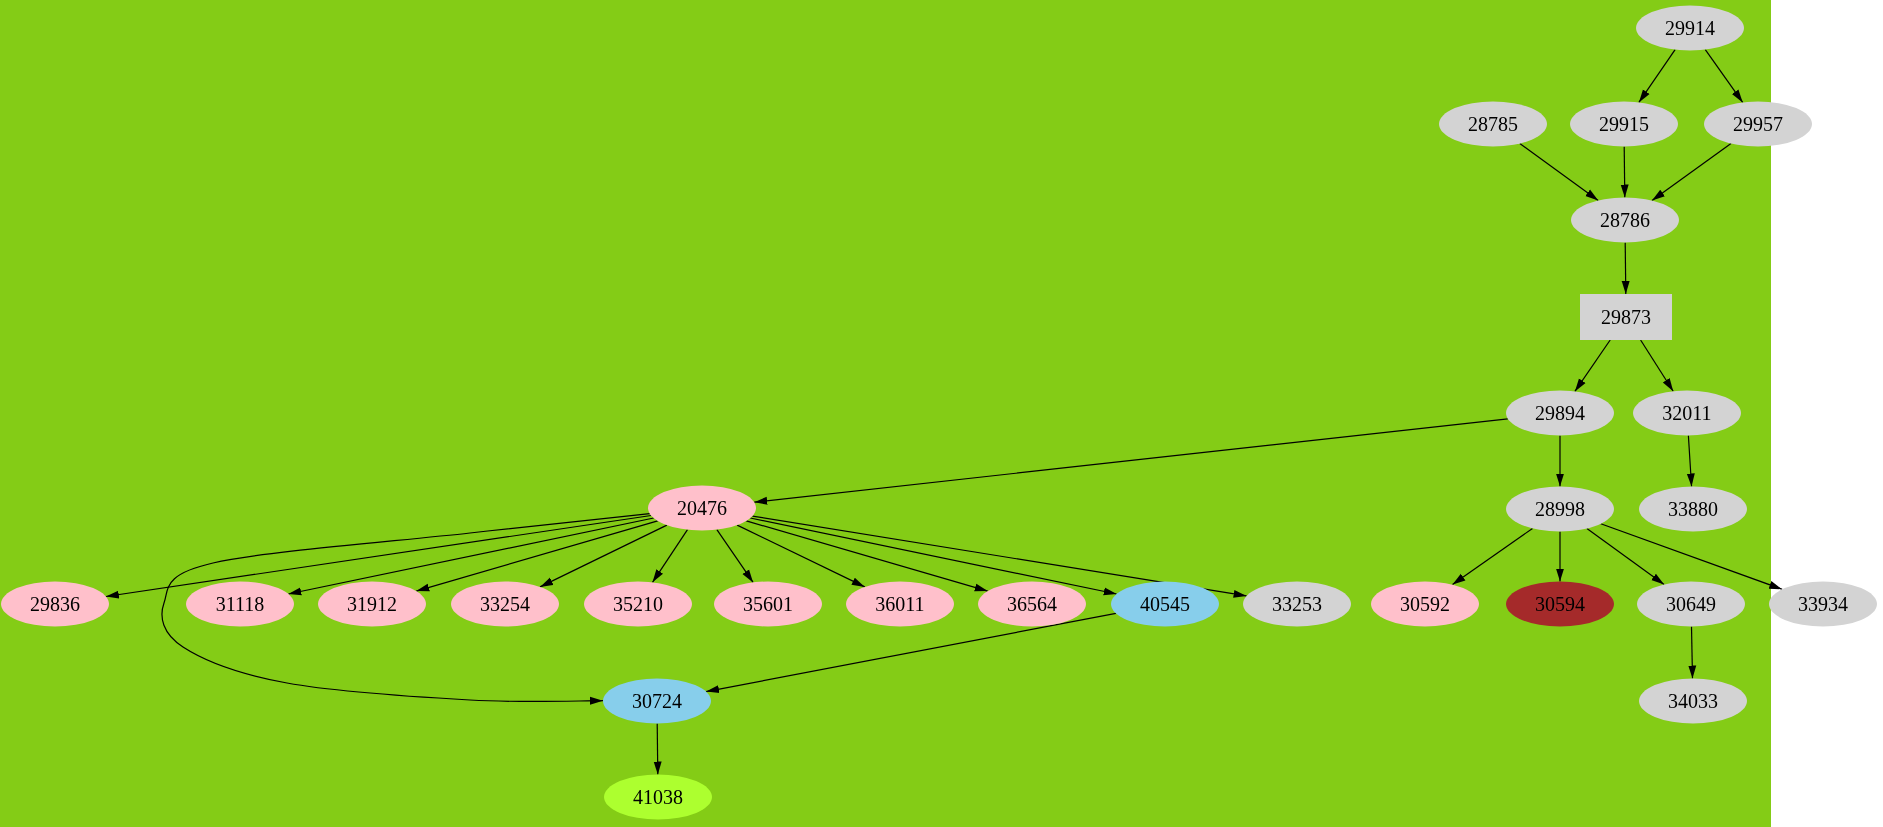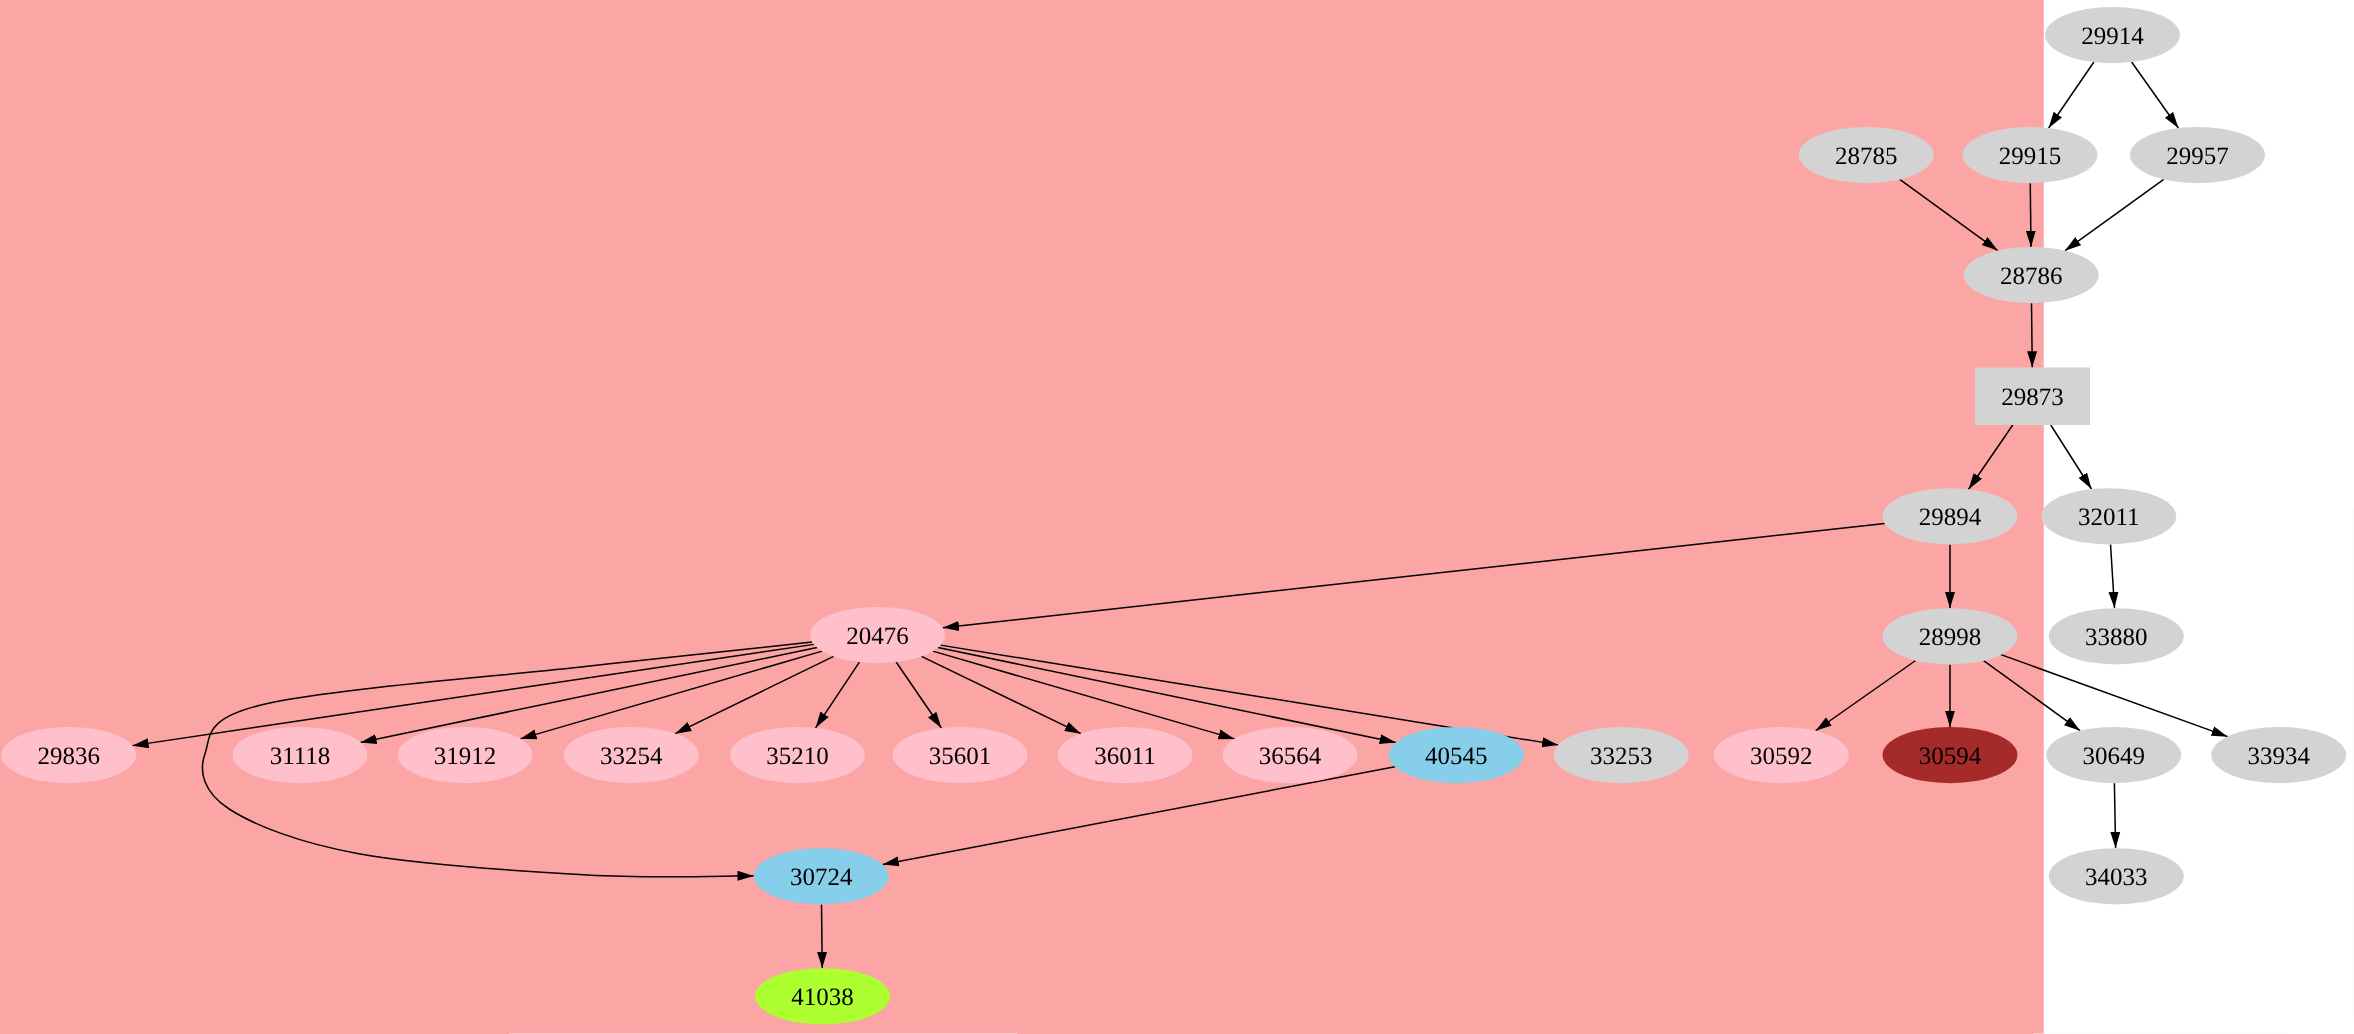--- a/index.html
+++ b/index.html
@@ -5,23 +5,23 @@
   html, body {
     margin: 0;
     padding: 0;
     background: #ffffff;
     width: 1883px;
     height: 827px;
     overflow: hidden;
   }
   .canvas-wrap {
     position: relative;
-    width: 1635px;
+    width: 1771px;
     height: 827px;
-    background: #fca5a5;
+    background: #84cc16;
   }
   svg {
     display: block;
   }
   svg text {
     font-family: "Liberation Serif", "DejaVu Serif", serif;
     font-size: 20px;
     fill: #000000;
   }
   .edge-path {

